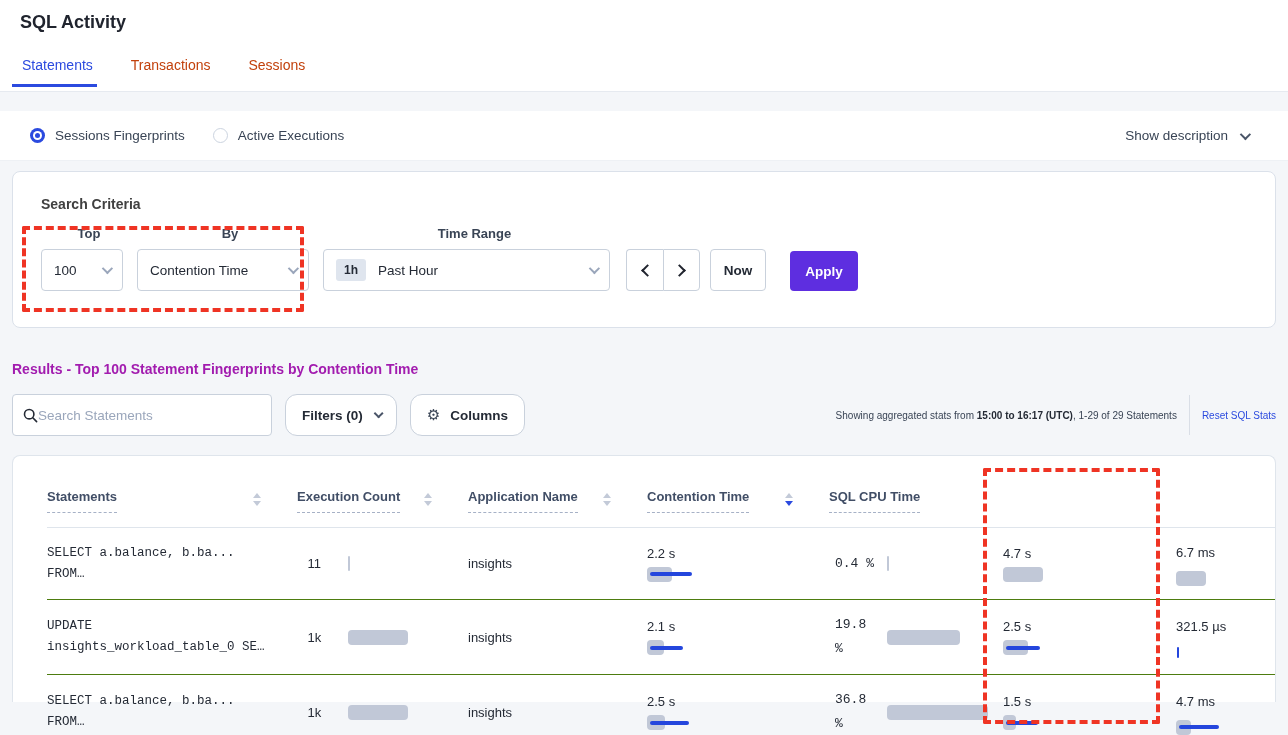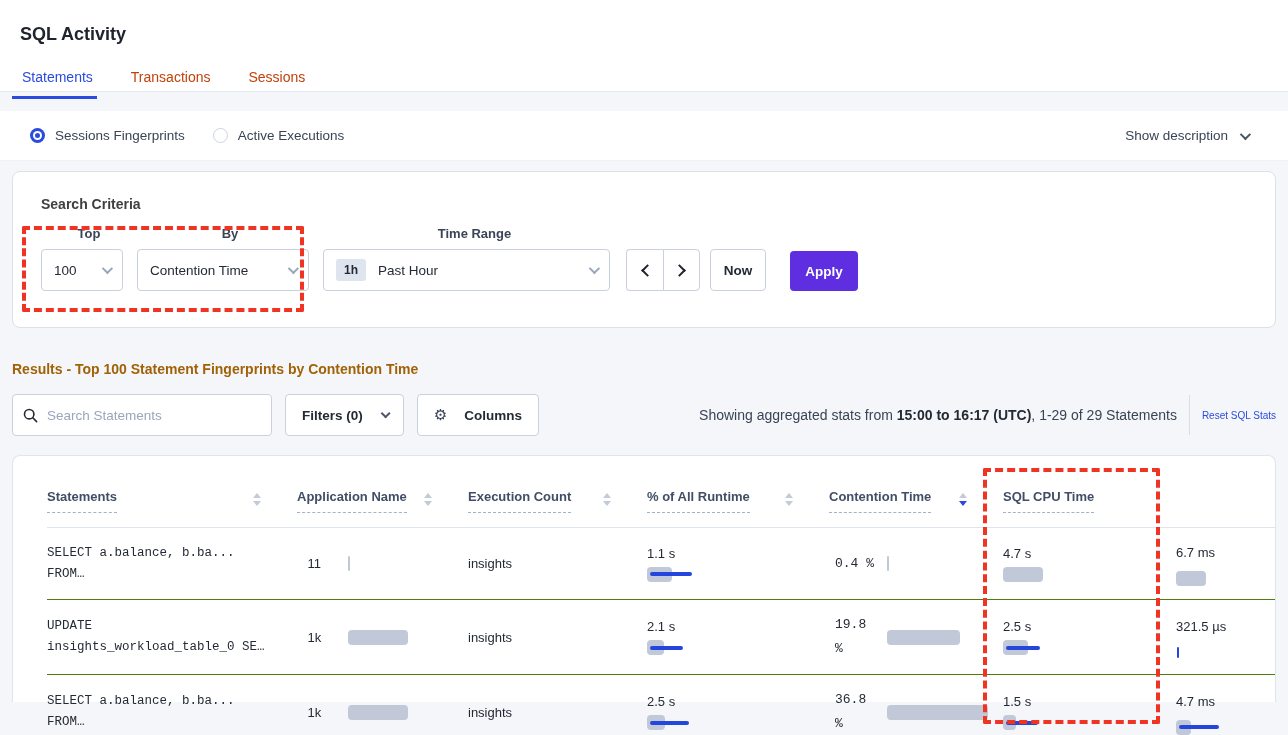--- a/index.html
+++ b/index.html
@@ -6,21 +6,21 @@
   html,body { width:1288px; height:735px; }
   body {
     font-family:"Liberation Sans", sans-serif;
     background:#f4f6f9;
     color:#242a35;
     overflow:hidden;
   }
   .page { position:relative; width:1288px; height:735px; }
 
   
-  .top-header { background:#fff; border-bottom:1px solid #e6eaf0; height:92px; padding-top:24px; }
+  .top-header { background:#fff; border-bottom:1px solid #e6eaf0; height:92px; padding-top:12px; }
   .page-title { font-size:18px; font-weight:bold; color:#20242e; margin-left:20px; }
   .tabs { display:flex; gap:34px; margin:24px 0 0 20px; }
   .tab { font-size:14px; color:#c2410c; padding:0 2px 13px; cursor:pointer; position:relative; }
   .tab.active { color:#2b4adf; }
   .tab.active::after { content:""; position:absolute; left:-8px; right:-2px; bottom:-1px; height:3px; background:#2b4adf; }
 
   
   .radio-bar { background:#fff; height:50px; margin-top:19px; display:flex; align-items:center; padding:0 40px 0 30px; border-bottom:1px solid #eef1f5; }
   .radio-item { display:flex; align-items:center; margin-right:28px; cursor:pointer; }
   .radio-outer { width:15px; height:15px; border-radius:50%; background:#2b4adf; display:flex; align-items:center; justify-content:center; }
@@ -48,29 +48,29 @@
   .arrow-btn { width:37px; height:42px; background:#fff; border:1px solid #c9d1dc; display:flex; align-items:center; justify-content:center; cursor:pointer; }
   .arrow-btn:first-child { border-radius:4px 0 0 4px; border-right:none; }
   .arrow-btn:last-child { border-radius:0 4px 4px 0; }
   .arr { width:9px; height:9px; border-right:2.5px solid #20242e; border-bottom:2.5px solid #20242e; }
   .arr.left { transform:rotate(135deg); margin-left:4px; }
   .arr.right { transform:rotate(-45deg); margin-right:4px; }
   .now-btn { height:42px; width:56px; background:#fff; border:1px solid #c9d1dc; border-radius:4px; font-size:13.5px; font-weight:bold; color:#242a35; margin-right:24px; cursor:pointer; font-family:inherit; }
   .apply-btn { height:40px; width:68px; background:#5e2ee0; border:none; border-radius:4px; color:#fff; font-size:13.5px; font-weight:bold; cursor:pointer; font-family:inherit; }
 
   
-  .results-heading { font-size:14px; font-weight:bold; color:#a16207; margin:33px 12px 0; }
+  .results-heading { font-size:14px; font-weight:bold; color:#a21caf; margin:33px 12px 0; }
   .toolbar { display:flex; align-items:center; margin:17px 12px 0; }
   .search-input { width:260px; height:42px; border:1px solid #c9d1dc; border-radius:4px; background:#fff; display:flex; align-items:center; padding:0 10px; margin-right:13px; }
-  .search-input input { border:none; outline:none; font-size:13.5px; color:#242a35; width:100%; margin-left:9px; font-family:inherit; }
+  .search-input input { border:none; outline:none; font-size:13.5px; color:#242a35; width:100%; font-family:inherit; }
   .search-input input::placeholder { color:#9aa6bb; }
-  .tool-btn { height:42px; background:#fff; border:1px solid #c9d1dc; border-radius:4px; display:flex; align-items:center; gap:17px; padding:0 16px; font-size:13.5px; font-weight:bold; color:#242a35; margin-right:13px; cursor:pointer; font-family:inherit; }
+  .tool-btn { height:42px; background:#fff; border:1px solid #c9d1dc; border-radius:12px; display:flex; align-items:center; gap:10px; padding:0 16px; font-size:13.5px; font-weight:bold; color:#242a35; margin-right:13px; cursor:pointer; font-family:inherit; }
   .gear { font-size:15px; color:#394455; font-weight:normal; }
   .stats-area { margin-left:auto; display:flex; align-items:center; }
-  .stats-text { font-size:14px; color:#394455; }
+  .stats-text { font-size:10px; color:#394455; }
   .stats-text b { color:#242a35; }
   .v-divider { width:1px; height:40px; background:#d9dee6; margin:0 12px; }
   .reset-link { font-size:10px; color:#2b4adf; cursor:pointer; white-space:nowrap; }
 
   
   .table-card { background:#fff; border:1px solid #dfe5ec; border-bottom:none; border-radius:8px 8px 0 0; margin:19px 12px 0; padding:15px 0 0 34px; height:247px; }
   .t-grid { display:grid; grid-template-columns:250px 171px 179px 182px 174px 173px minmax(0,1fr); }
   .t-head { border-bottom:1px solid #dfe5ec; padding:18px 0 0; }
   .th { display:flex; align-items:flex-start; }
   .th-label { font-size:13px; font-weight:bold; color:#414e66; border-bottom:1px dashed #a6b1c6; padding-bottom:8px; margin-bottom:14px; }
@@ -198,41 +198,34 @@
   <div class="table-card">
     <div class="t-grid t-head">
       <div class="th">
           <span class="th-label">Statements</span>
           <span class="sort">
             <i class="up"></i>
             <i class="down"></i>
           </span>
         </div>
       <div class="th">
+          <span class="th-label">Execution Count</span>
+          <span class="sort">
+            <i class="up"></i>
+            <i class="down"></i>
+          </span>
+        </div>
+      <div class="th">
           <span class="th-label">Application Name</span>
           <span class="sort">
             <i class="up"></i>
             <i class="down"></i>
           </span>
         </div>
       <div class="th">
-          <span class="th-label">Execution Count</span>
-          <span class="sort">
-            <i class="up"></i>
-            <i class="down"></i>
-          </span>
-        </div>
-      <div class="th">
-          <span class="th-label">% of All Runtime</span>
-          <span class="sort">
-            <i class="up"></i>
-            <i class="down"></i>
-          </span>
-        </div>
-      <div class="th">
           <span class="th-label">Contention Time</span>
           <span class="sort">
             <i class="up"></i>
             <i class="down active"></i>
           </span>
         </div>
       <div class="th">
           <span class="th-label">SQL CPU Time</span>
         </div>
     </div>
@@ -245,21 +238,21 @@
       <div class="cell inline-cell">
           <span class="num count-txt">11</span>
           <span class="bar-wrap inline">
             <span class="pill" style="width: 2px;"></span>
           </span>
         </div>
       <div class="cell">
           <span class="num">insights</span>
         </div>
       <div class="cell">
-          <span class="num">1.1 s</span>
+          <span class="num">2.2 s</span>
           <span class="bar-wrap">
             <span class="pill" style="width: 25px;"></span>
             <span class="bline" style="width: 42px;"></span>
           </span>
         </div>
       <div class="cell inline-cell">
           <span class="num pct-txt">0.4 %</span>
           <span class="bar-wrap inline">
             <span class="pill" style="width: 2px;"></span>
           </span>

